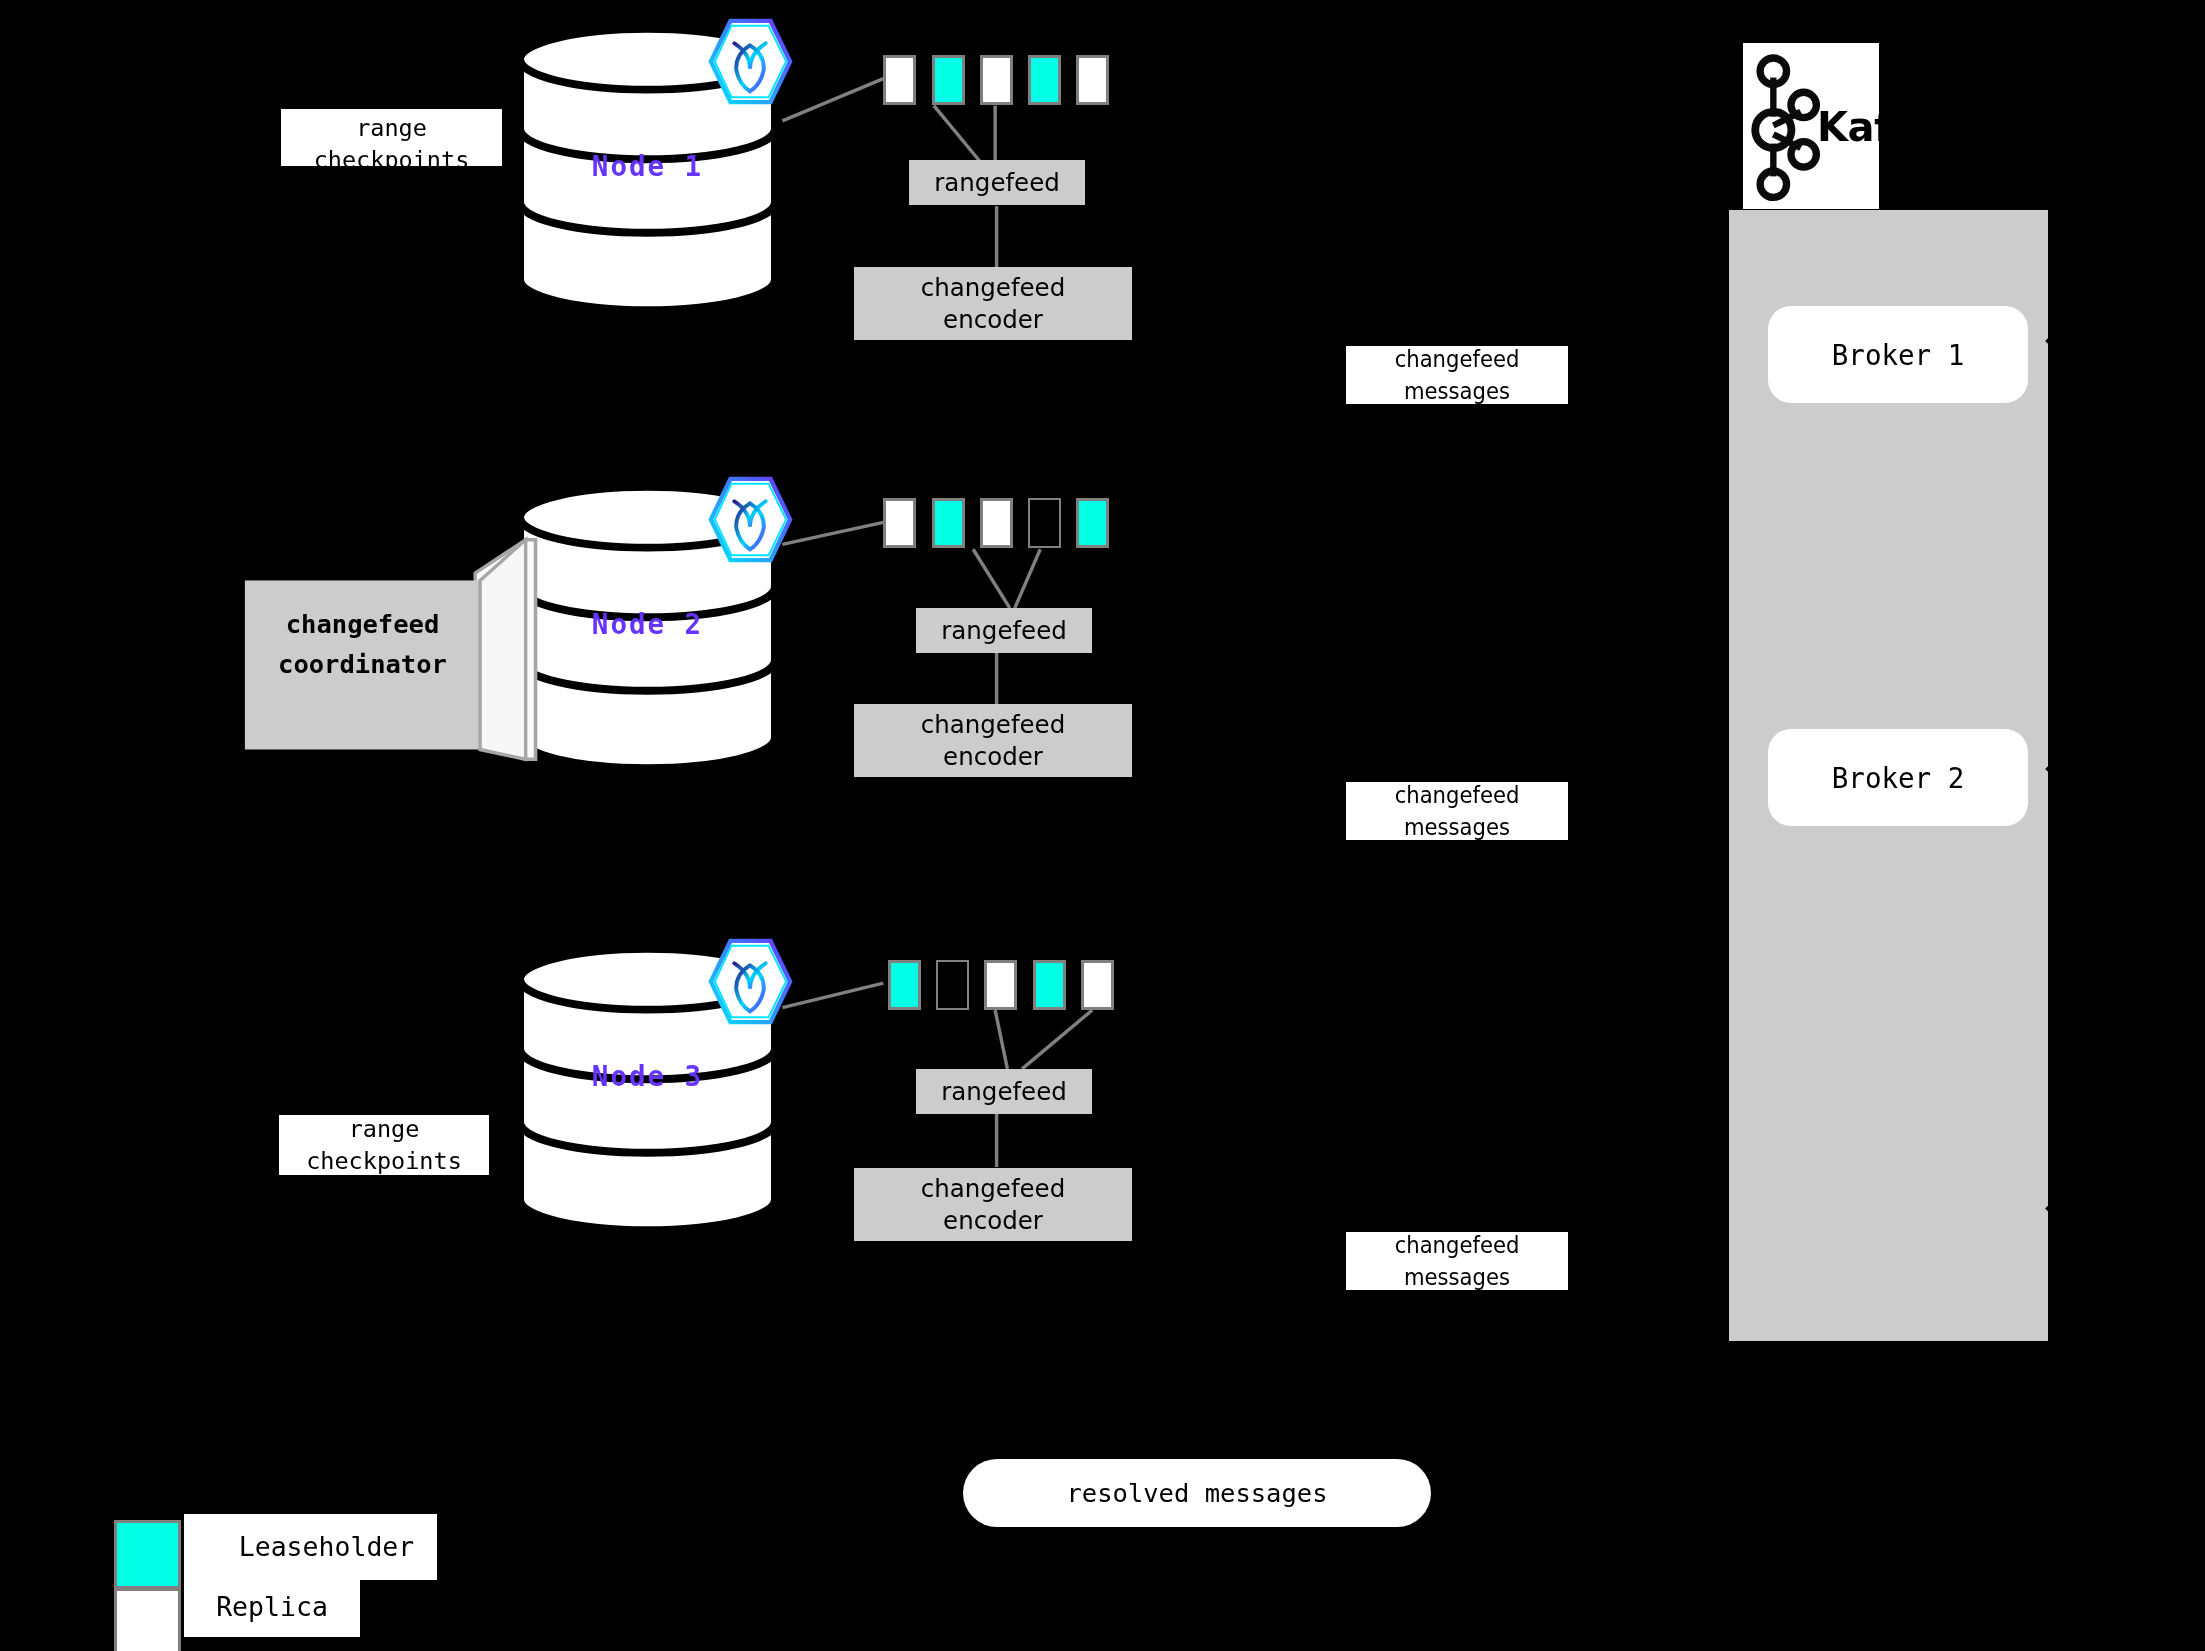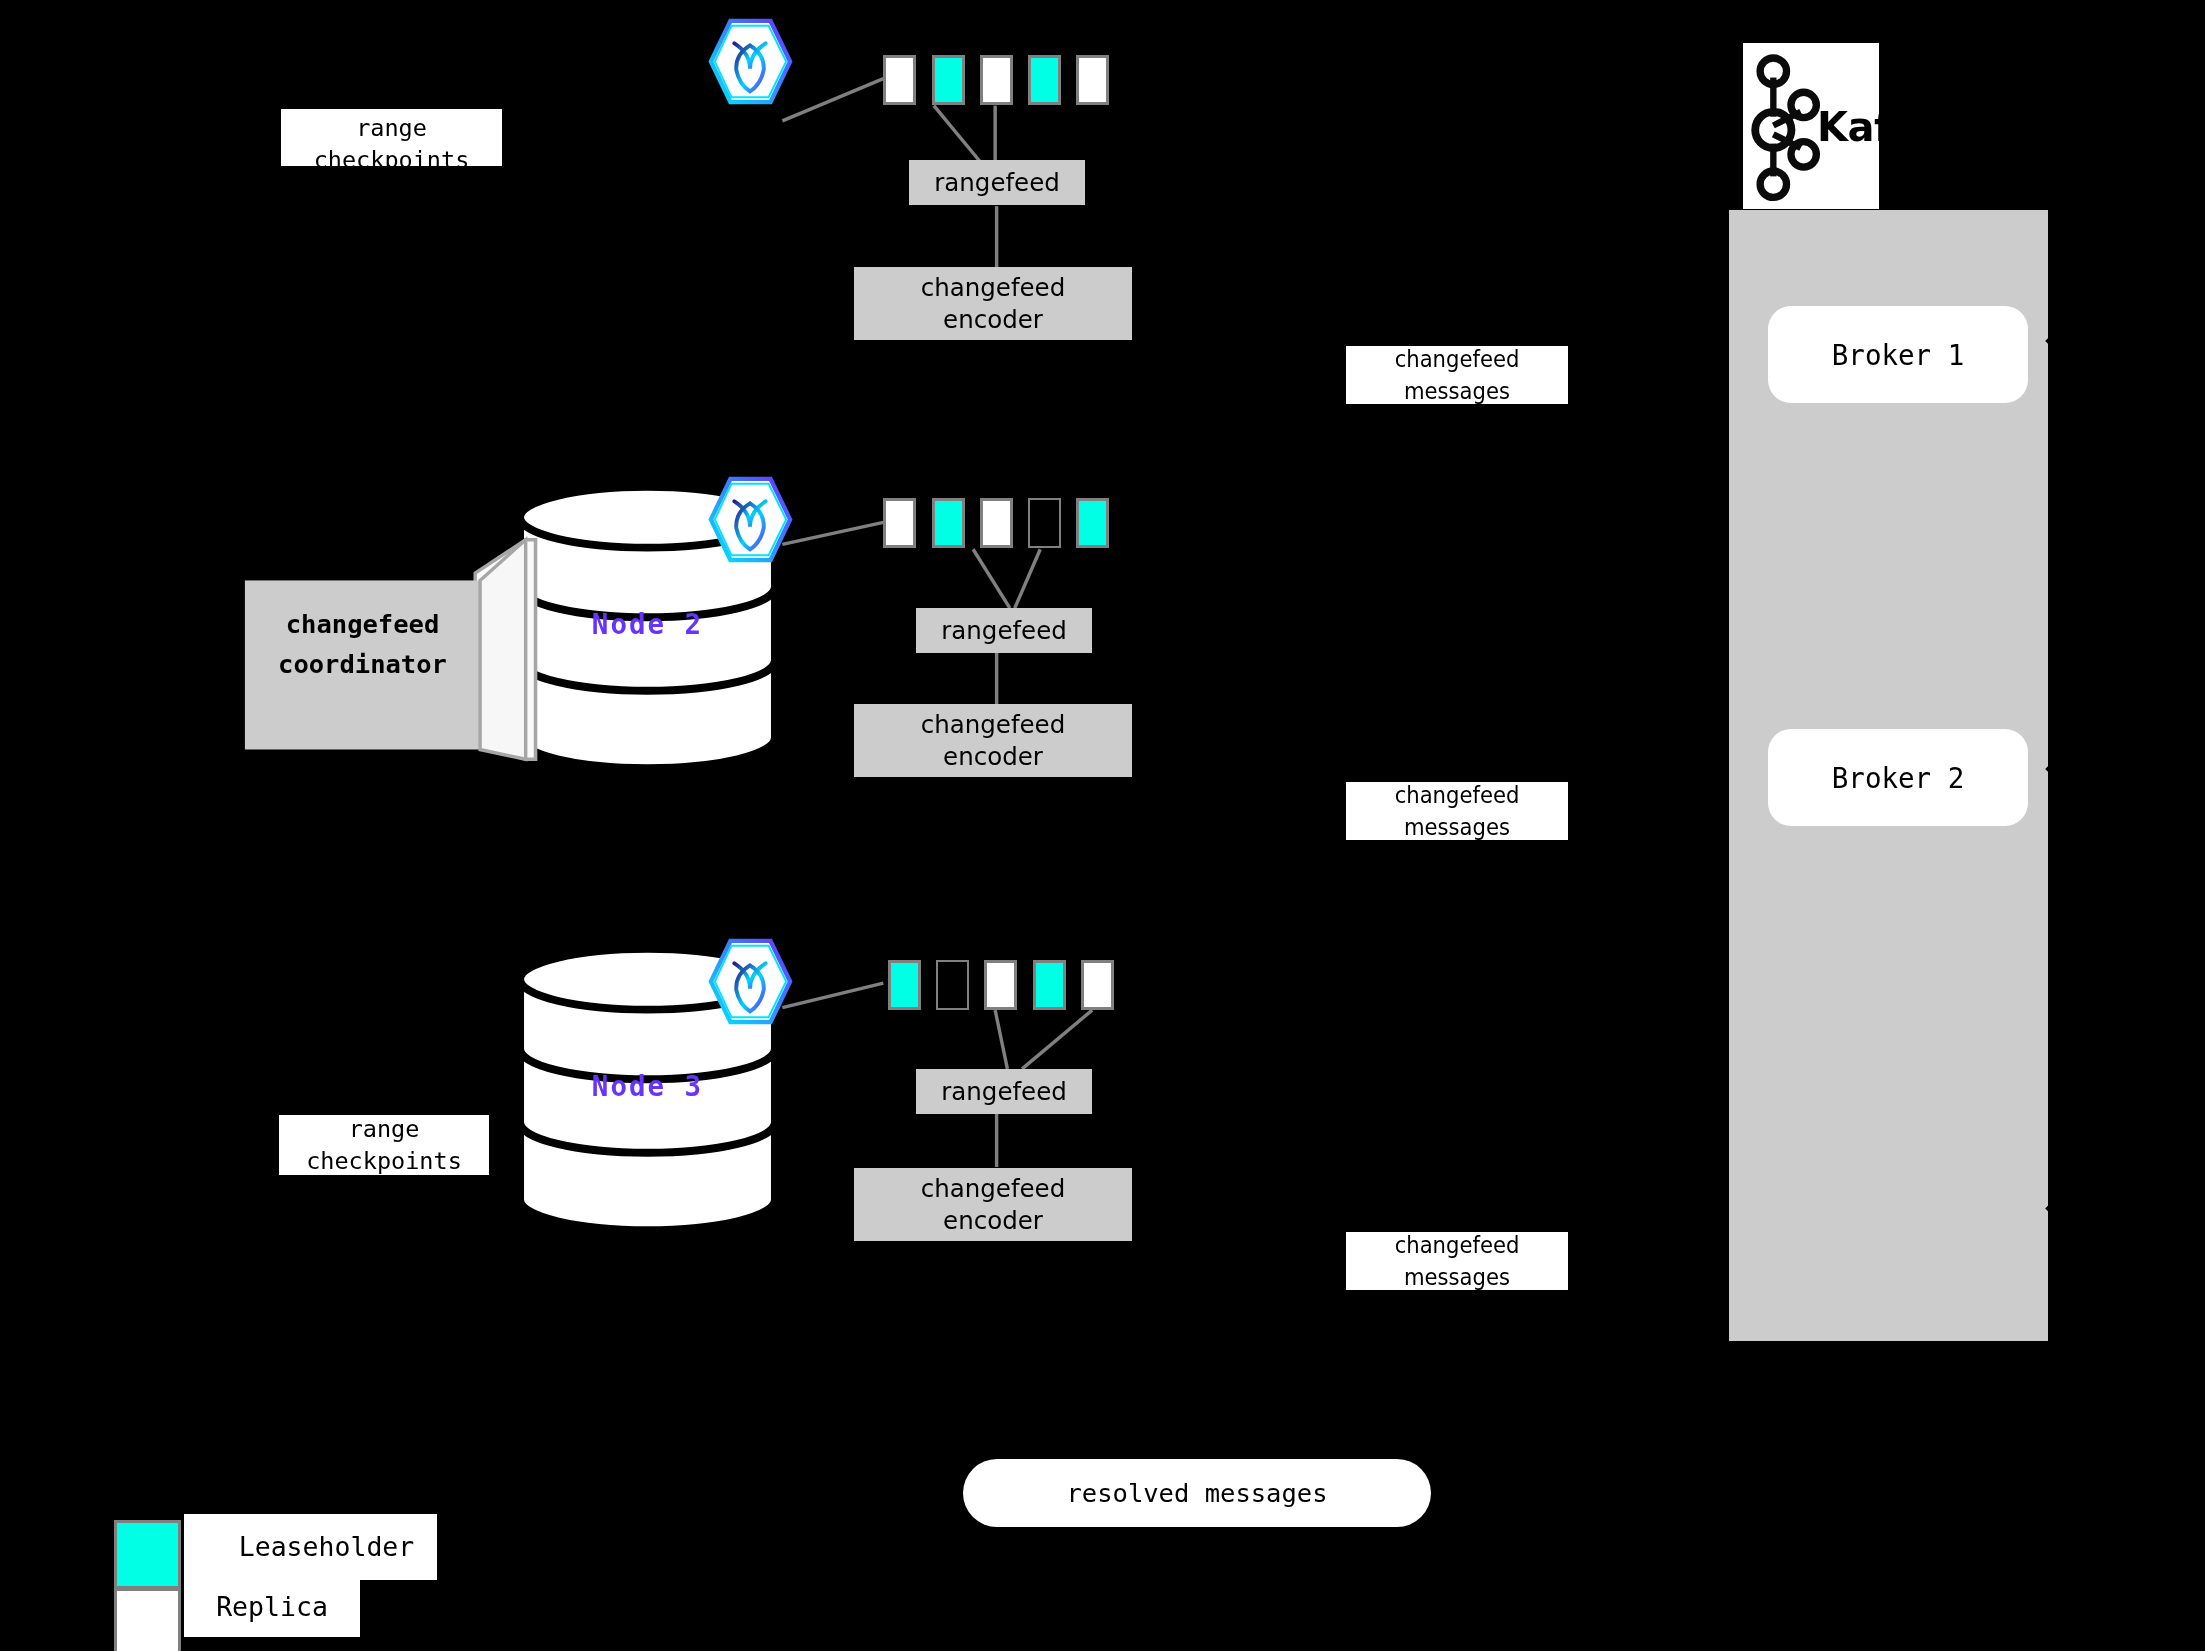--- a/index.html
+++ b/index.html
@@ -92,20 +92,29 @@
 
       <line x1="1596" y1="2055" x2="1802" y2="2005"></line>
 
       <line x1="2030" y1="2060" x2="2055" y2="2180"></line>
       <line x1="2228" y1="2060" x2="2085" y2="2180"></line>
 
       <line x1="2033" y1="2270" x2="2033" y2="2380"></line>
     </g>
   </svg>
 
+  <div class="cyl" style="left:515px;top:24.5px;">
+    <svg width="265" height="294" viewBox="0 0 540 600">
+      <path d="M10 70 L10 520 A260 62 0 0 0 530 520 L530 70 Z" fill="#ffffff" stroke="#000000" stroke-width="16"></path>
+      <ellipse cx="270" cy="70" rx="260" ry="62" fill="#ffffff" stroke="#000000" stroke-width="16"></ellipse>
+      <path d="M10 212 A260 62 0 0 0 530 212" fill="none" stroke="#000000" stroke-width="16"></path>
+      <path d="M10 362 A260 62 0 0 0 530 362" fill="none" stroke="#000000" stroke-width="16"></path>
+    </svg>
+    <div class="cyl-label" style="top:125px;font-size:27.5px;">Node 1</div>
+  </div>
 
   <div class="abs" style="left:706px;top:14.7px;">
     <svg width="88" height="93" viewBox="0 0 180 190">
       <defs>
         <linearGradient id="hg1" x1="0" y1="1" x2="1" y2="0">
           <stop offset="0%" stop-color="#00e5ff"></stop>
             <stop offset="100%" stop-color="#6633ff"></stop>
         </linearGradient>
         <linearGradient id="bg1" x1="0" y1="0" x2="1" y2="1">
           <stop offset="0%" stop-color="#2a1a8c"></stop>
@@ -182,21 +191,21 @@
     <span>encoder</span>
   </div>
 
   <div class="cyl" style="left:515px;top:945px;">
     <svg width="265" height="294" viewBox="0 0 540 600">
       <path d="M10 70 L10 520 A260 62 0 0 0 530 520 L530 70 Z" fill="#ffffff" stroke="#000000" stroke-width="16"></path>
       <ellipse cx="270" cy="70" rx="260" ry="62" fill="#ffffff" stroke="#000000" stroke-width="16"></ellipse>
       <path d="M10 212 A260 62 0 0 0 530 212" fill="none" stroke="#000000" stroke-width="16"></path>
       <path d="M10 362 A260 62 0 0 0 530 362" fill="none" stroke="#000000" stroke-width="16"></path>
     </svg>
-    <div class="cyl-label" style="top:125px;font-size:27.5px;">Node 3</div>
+    <div class="cyl-label" style="top:115px;font-size:27.5px;">Node 3</div>
   </div>
   <div class="abs" style="left:706px;top:935px;">
     <svg width="88" height="93" viewBox="0 0 180 190">
       <polygon points="50,12 132,12 172,95 132,178 50,178 10,95" fill="#ffffff" stroke="url(#hg1)" stroke-width="9"></polygon>
       <polygon points="52,22 128,22 164,95 128,168 52,168 18,95" fill="none" stroke="#00e5ff" stroke-width="4"></polygon>
       <path d="M58 58 Q90 78 90 110 Q90 78 122 58" fill="none" stroke="url(#bg1)" stroke-width="8" stroke-linecap="round"></path>
       <path d="M90 62 Q120 80 118 112 Q112 142 90 156 Q68 142 62 112 Q60 80 90 62 Z" fill="none" stroke="url(#bg1)" stroke-width="8"></path>
       <line x1="90" y1="75" x2="90" y2="156" stroke="url(#bg1)" stroke-width="7"></line>
     </svg>
   </div>

